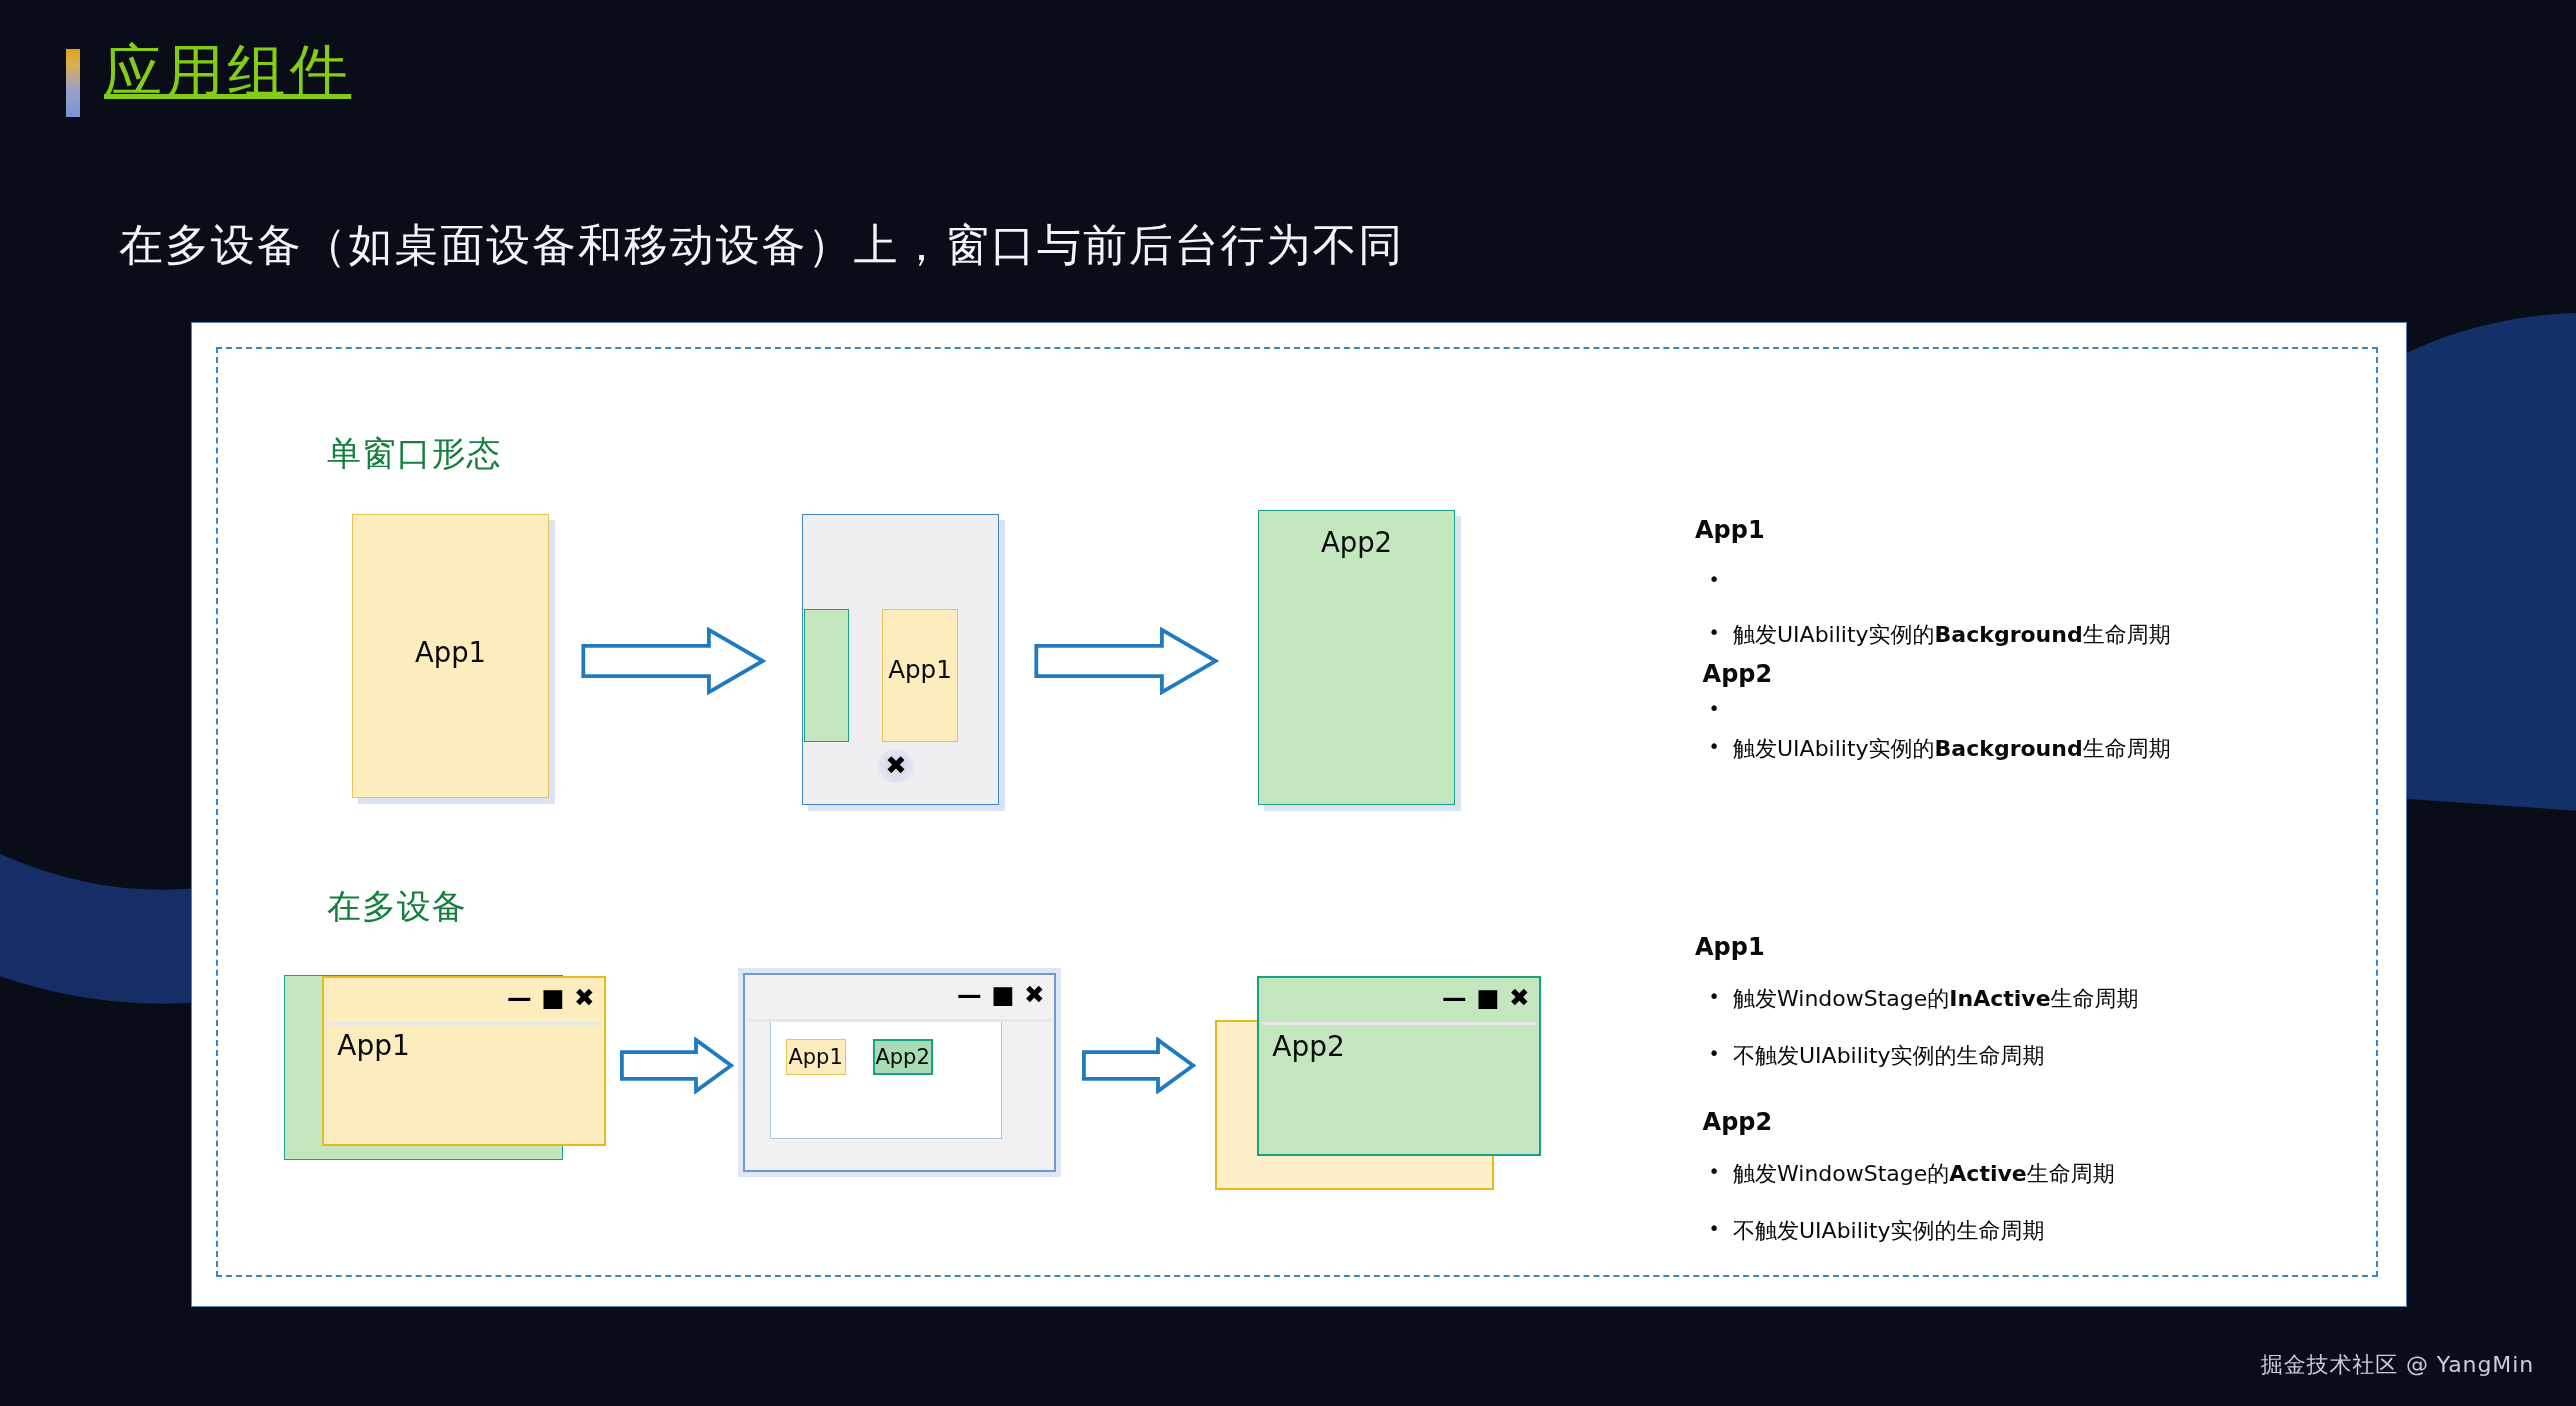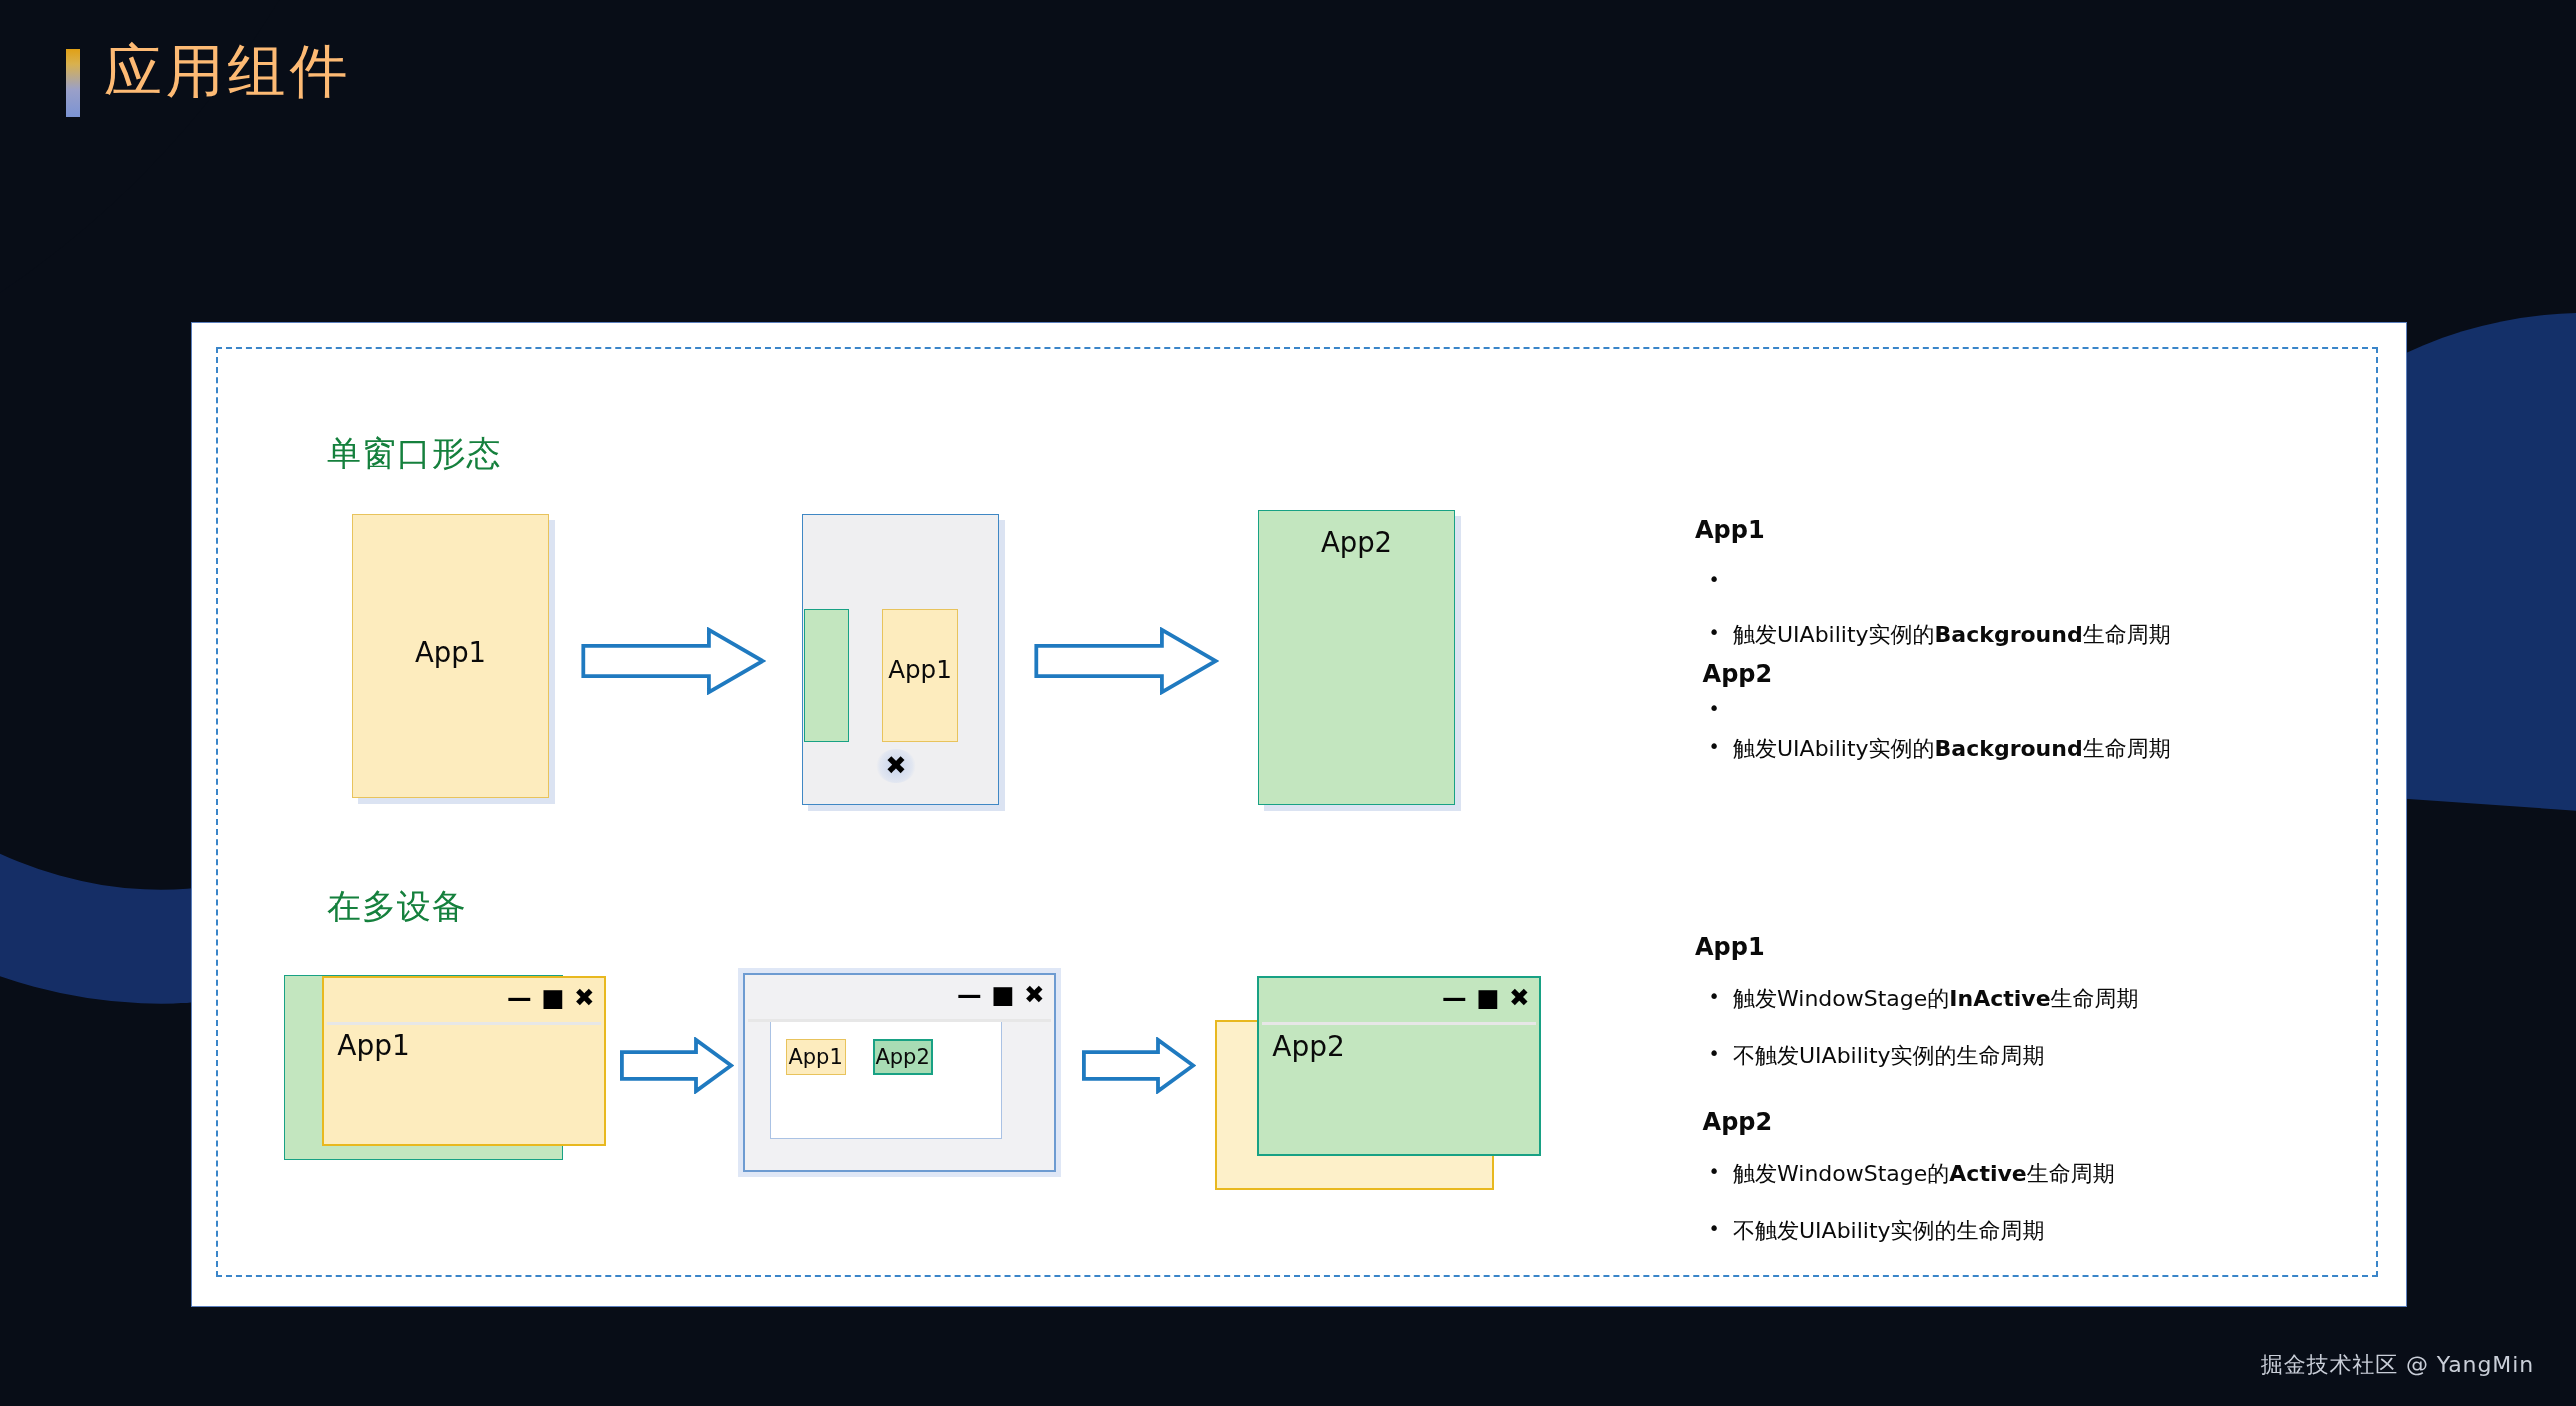--- a/index.html
+++ b/index.html
@@ -45,23 +45,24 @@
   
   #accent-bar {
     position: absolute; left: 66px; top: 49px;
     width: 14px; height: 68px;
     background: linear-gradient(180deg, #e0a016 0%, #d9b14e 22%, #9aa0c8 60%, #7b93d4 100%);
   }
   #page-title {
     position: absolute; left: 104px; top: 38px;
     font-family: "DejaVu Serif", "Liberation Serif", serif;
     font-size: 58px; font-weight: 400;
-    color: #fdba74; letter-spacing: 3.8px;
+    color: #84cc16; letter-spacing: 3.8px;
     line-height: 1.15;
     white-space: nowrap;
+    text-decoration: underline;
   }
   #subtitle {
     position: absolute; left: 119px; top: 216px;
     font-family: "DejaVu Serif", "Liberation Serif", serif;
     font-size: 44px; font-weight: 400;
     color: #f2f4f8; letter-spacing: 1.9px;
     white-space: nowrap;
   }
 
   
@@ -248,20 +249,21 @@
 <body>
 
 <div id="slide">
 
   <div class="deco" id="arc-left"></div>
   <div class="deco" id="arc-left-mask"></div>
   <div class="deco" id="arc-right2"></div>
 
   <div id="accent-bar"></div>
   <div id="page-title">应用组件</div>
+  <div id="subtitle">在多设备（如桌面设备和移动设备）上，窗口与前后台行为不同</div>
 
   <div id="panel">
     <div id="dashed-frame"></div>
   </div>
 
   <div class="section-label" id="label-single">单窗口形态</div>
   <div class="section-label" id="label-multi">在多设备</div>
 
   <div class="shadow-wrap" id="r1-app1-wrap">
     <div class="box yellow-fill" id="r1-app1">

